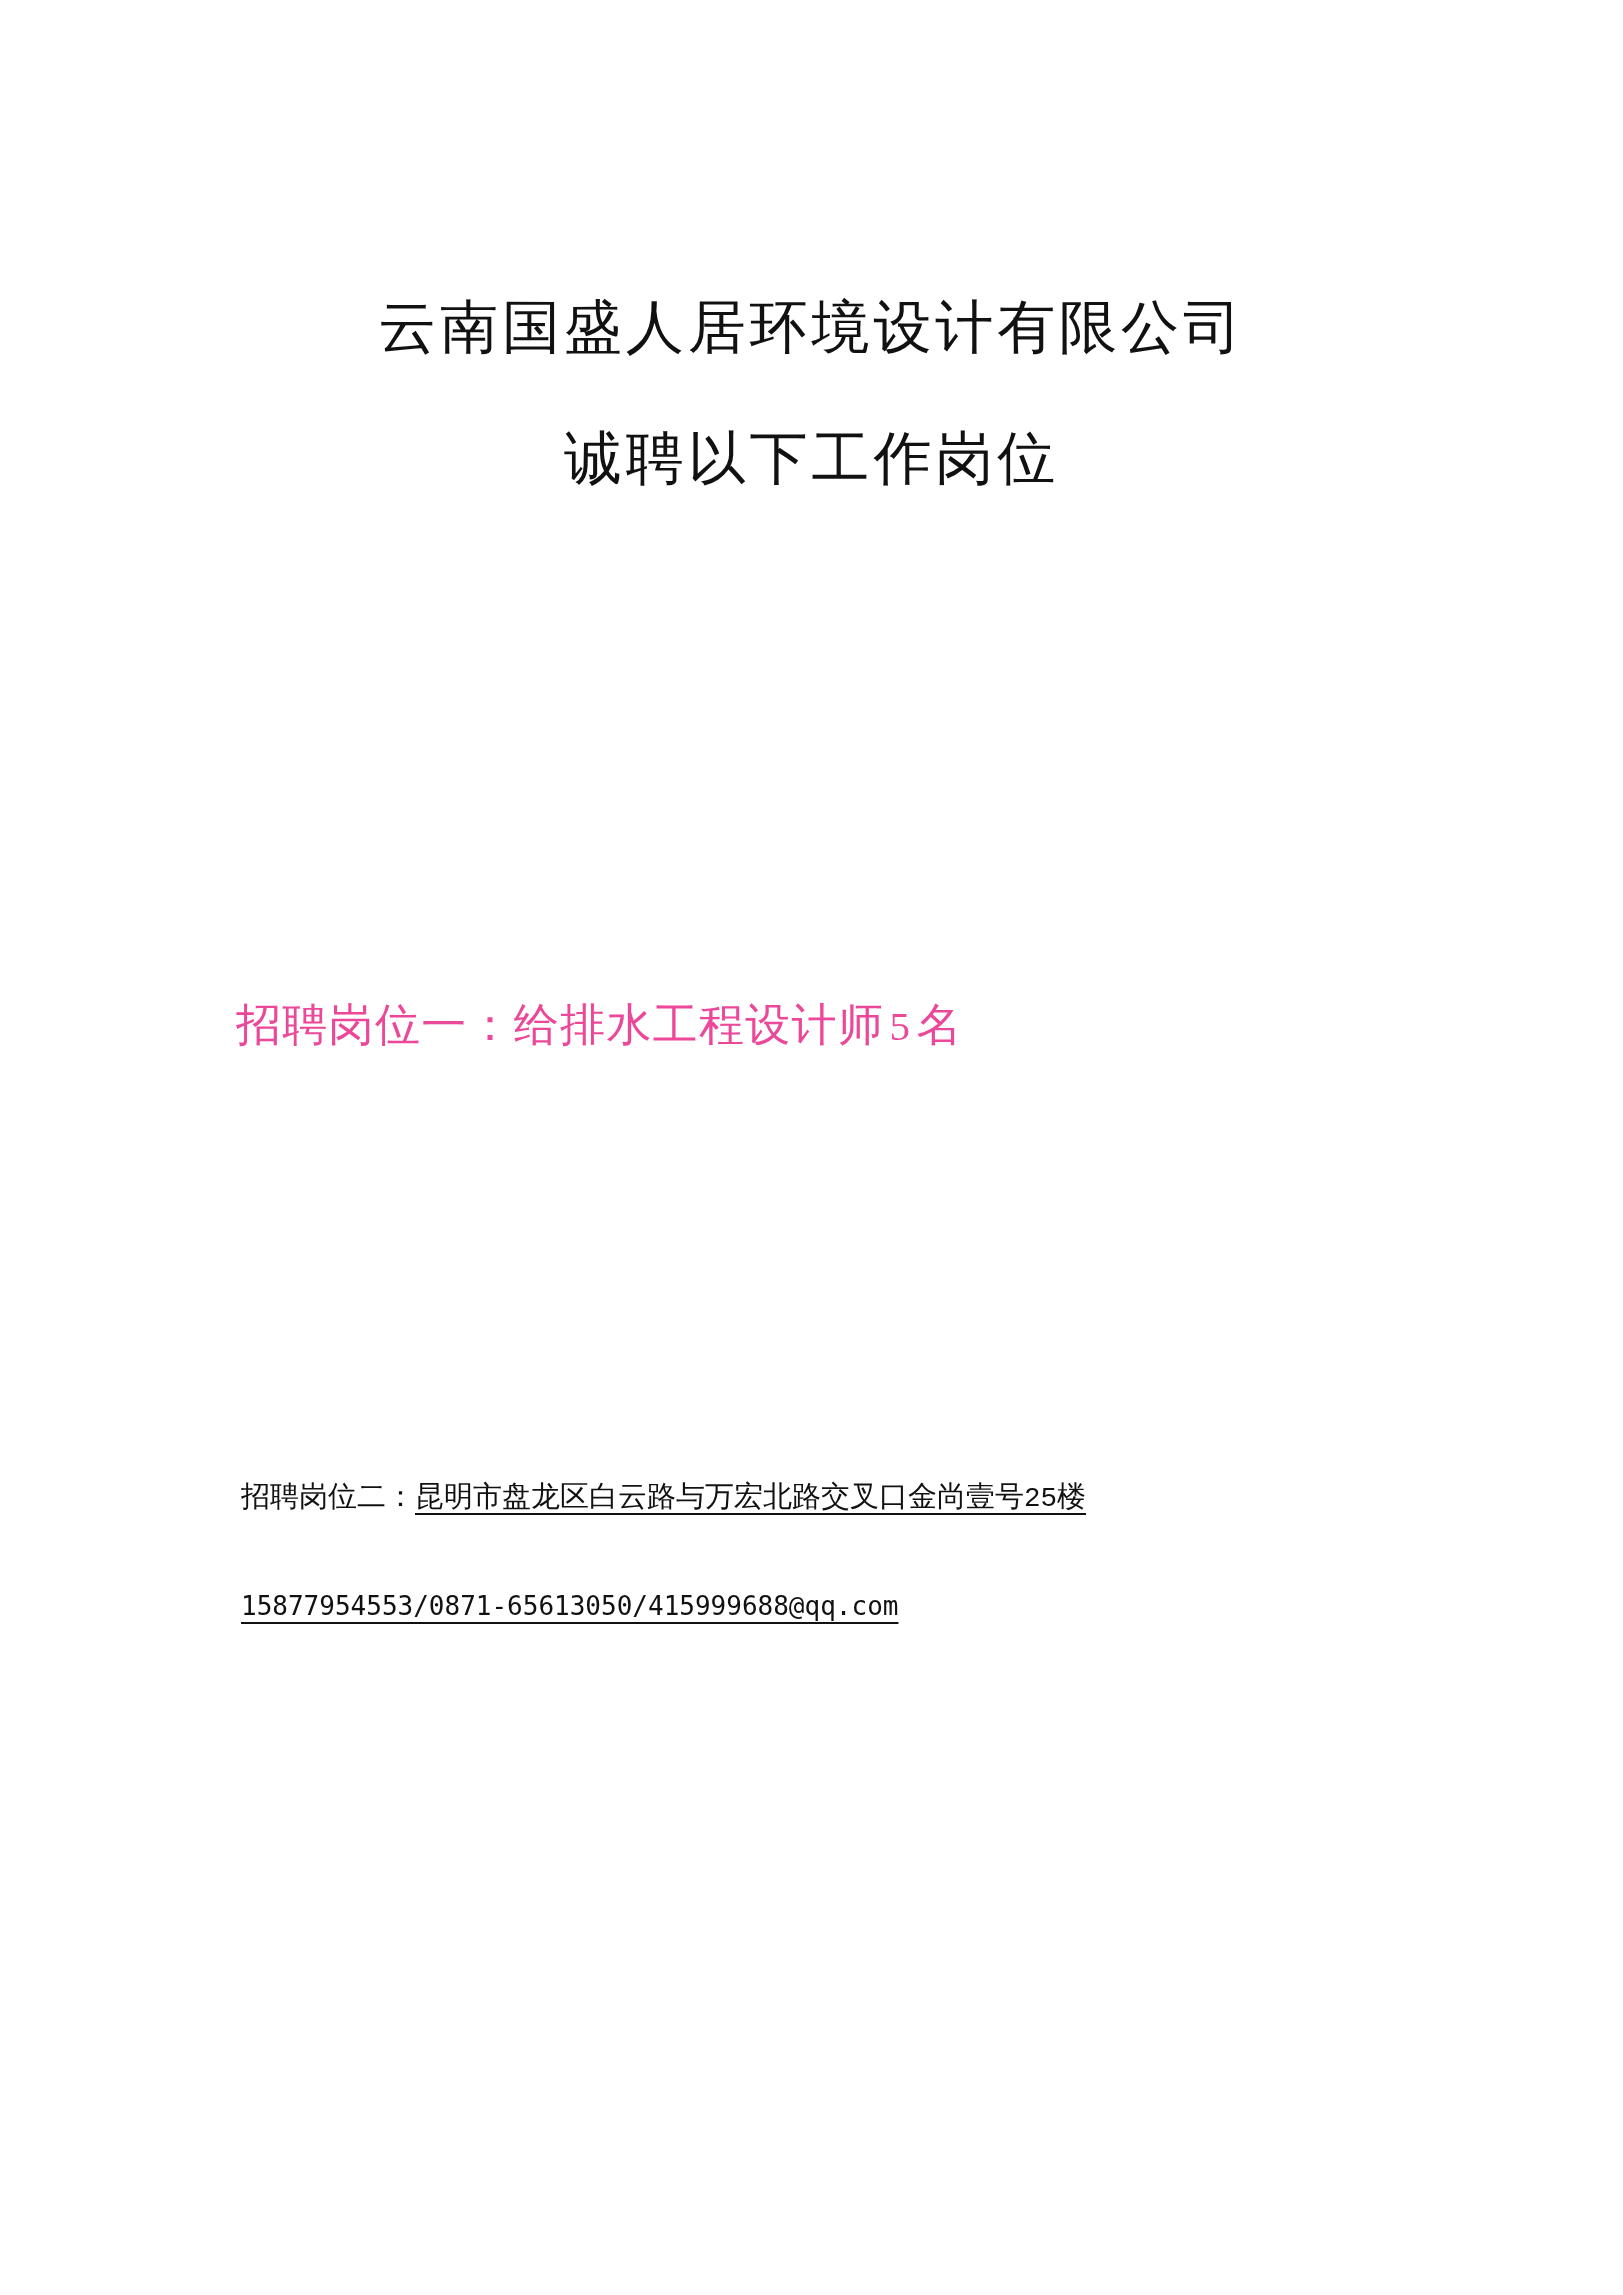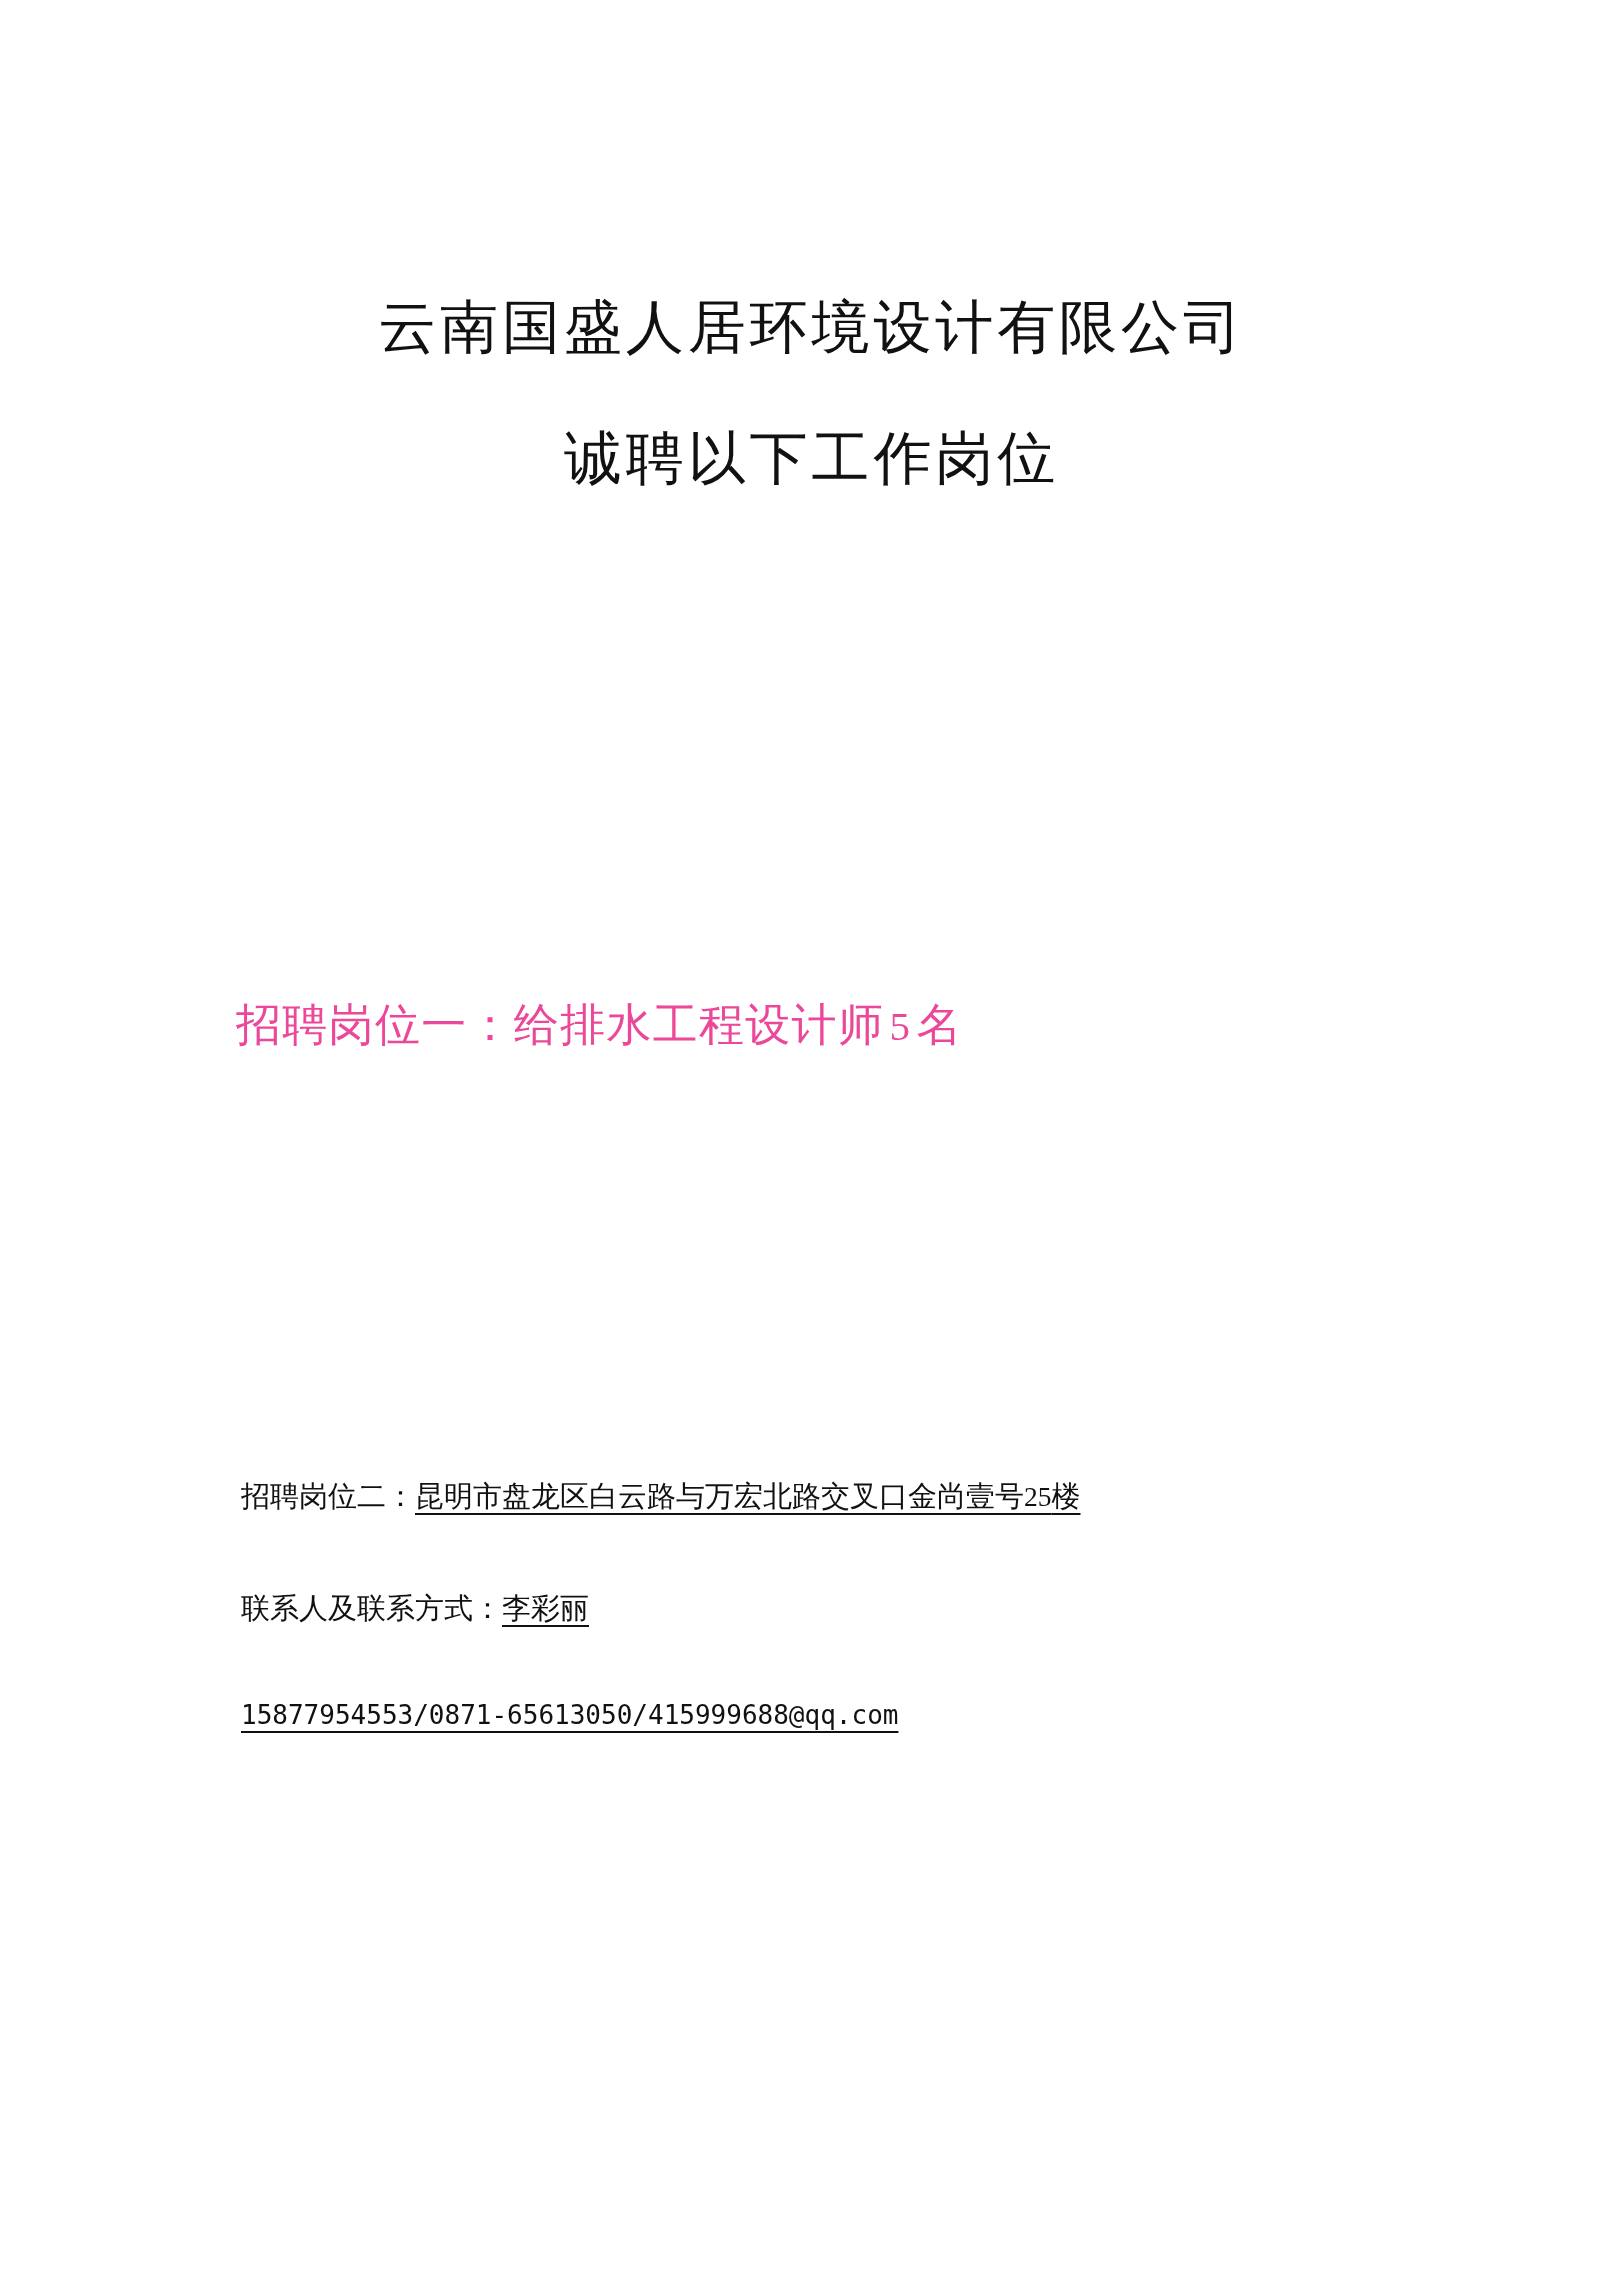--- a/index.html
+++ b/index.html
@@ -75,21 +75,21 @@
     white-space: nowrap;
   }
   .contact-row .label {
     font-family: "DejaVu Serif", serif;
   }
   .contact-row .value {
     text-decoration: underline;
     text-underline-offset: 6.5px;
   }
   .contact-row .value .lat {
-    font-family: Liberation Serif, serif;
+    font-family: Liberation Mono, monospace;
     font-size: 27.5px;
   }
   .contact-mono {
     font-family: "DejaVu Sans Mono", monospace;
     font-size: 26px;
     line-height: 39px;
     color: #111111;
     text-decoration: underline;
     text-underline-offset: 6.5px;
     white-space: nowrap;
@@ -110,22 +110,19 @@
       <span>招聘岗位一：给排水工程设计师</span><span class="num">5</span><span>名</span>
     </div>
   </div>
 
   <div class="contact-block">
 
     <div class="contact-row">
       <span class="label">招聘岗位二：</span><span class="value"><span>昆明市盘龙区白云路与万宏北路交叉口金尚壹号</span><span class="lat">25</span><span>楼</span></span>
     </div>
 
-    <div class="contact-row">
-      <span class="label">联系人及联系方式：</span><span class="value">李彩丽</span>
-    </div>
 
     <div class="contact-mono">15877954553/0871-65613050/415999688@qq.com</div>
 
   </div>
 
 </div>
 
 
 </body></html>

